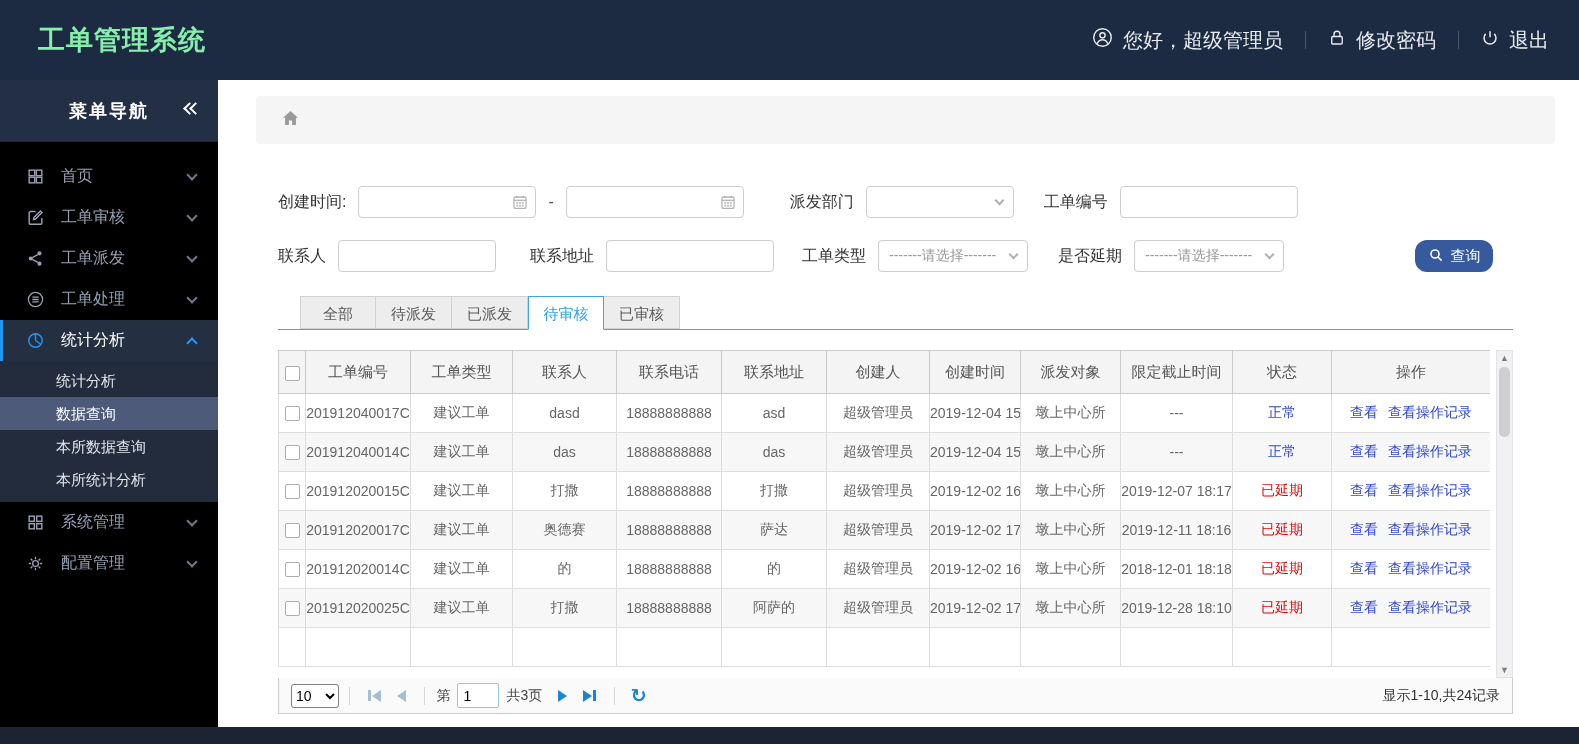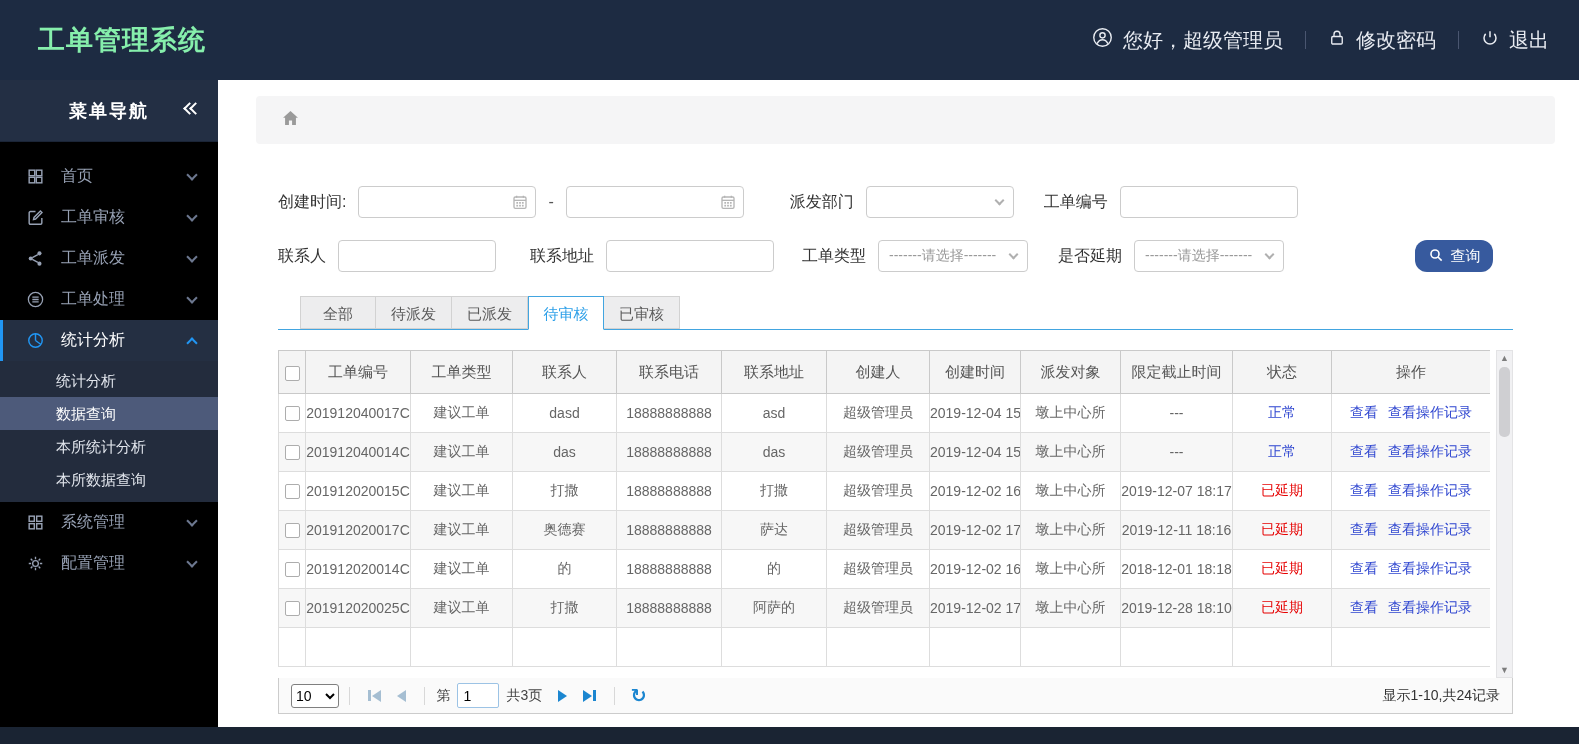--- a/index.html
+++ b/index.html
@@ -208,22 +208,22 @@
             <circle cx="12" cy="12" r="8.5"></circle>
             <path d="M12 12V3.5M12 12l7 5"></path>
           </svg>
       </span>
       <span class="mi-label">统计分析</span>
       <i class="chevron"></i>
     </div>
     <div class="submenu">
       <div class="submenu-item">统计分析</div>
       <div class="submenu-item selected">数据查询</div>
+      <div class="submenu-item">本所数据查询</div>
       <div class="submenu-item">本所统计分析</div>
-      <div class="submenu-item">本所数据查询</div>
     </div>
     <div class="menu-item">
       <span class="mi-icon">
         <svg viewBox="0 0 24 24" width="19" height="19" fill="none" stroke="currentColor" stroke-width="1.8">
             <rect x="4" y="4" width="6.5" height="6.5"></rect>
             <rect x="13.5" y="4" width="6.5" height="6.5"></rect>
             <rect x="4" y="13.5" width="6.5" height="6.5"></rect>
             <rect x="13.5" y="13.5" width="6.5" height="6.5"></rect>
           </svg>
       </span>

